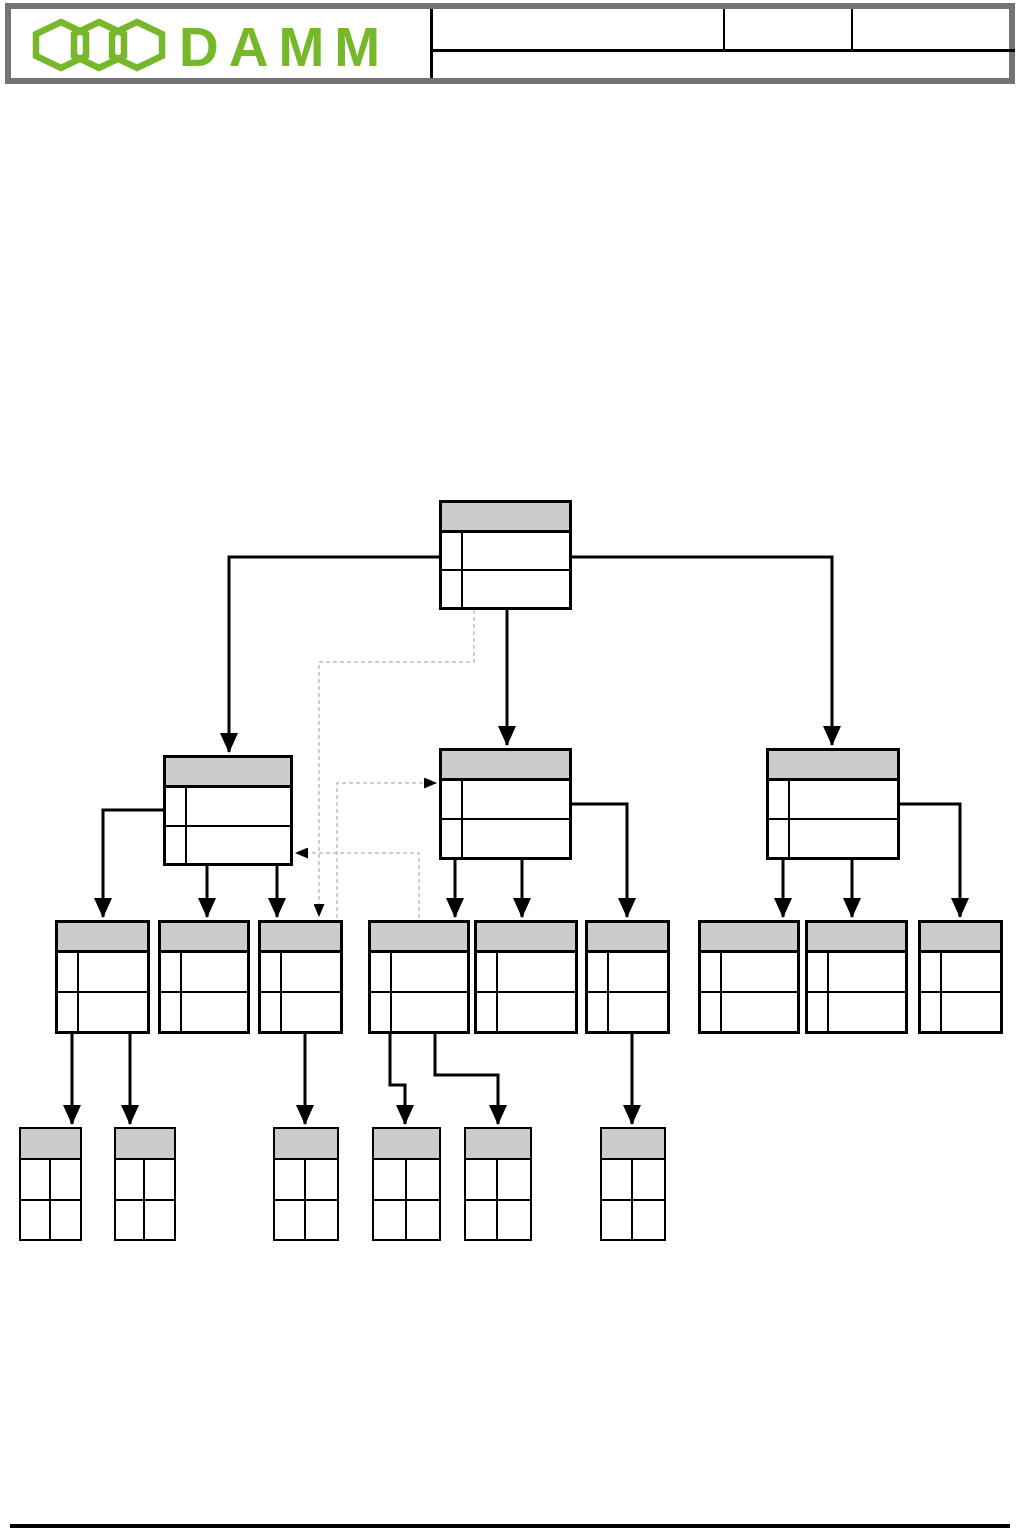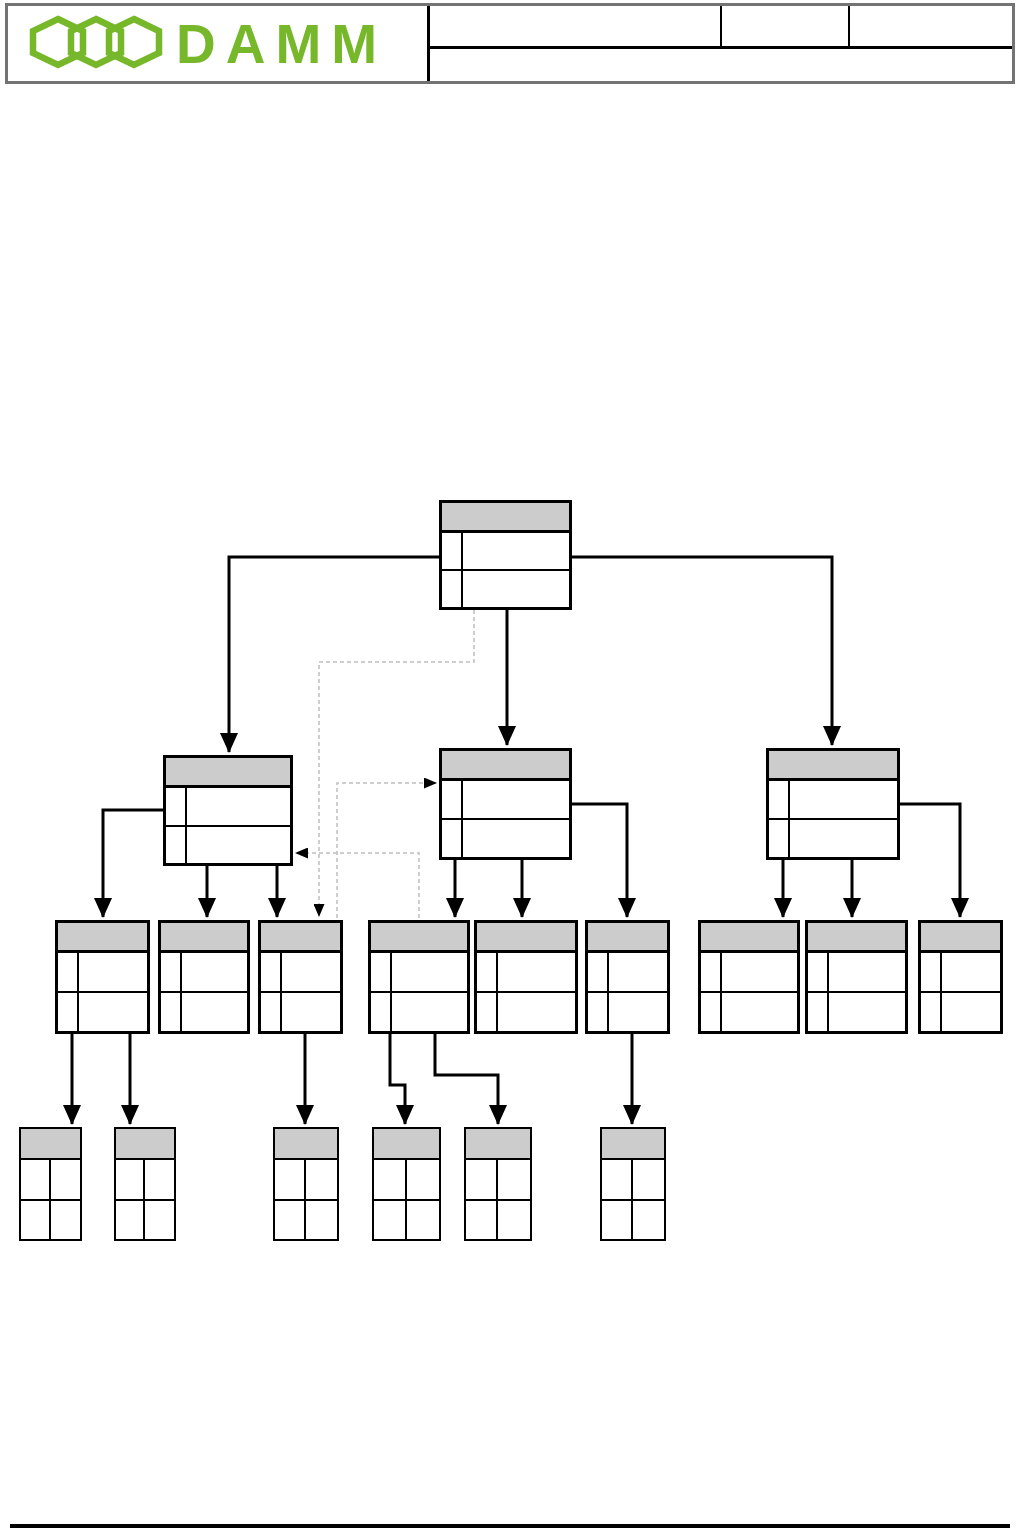--- a/index.html
+++ b/index.html
@@ -1,20 +1,20 @@
 <!DOCTYPE html>
 <html><head>
 <meta charset="utf-8">
 <style>
   * { margin:0; padding:0; box-sizing:border-box; }
   html,body { width:1022px; height:1530px; background:#fff; font-family:"Liberation Sans",sans-serif; }
   .page { position:relative; width:1022px; height:1530px; background:#fff; overflow:hidden; }
 
   
-  .hdr { position:absolute; left:5px; top:3px; width:1010px; height:81px; border:3px solid #737373; background:#fff; }
+  .hdr { position:absolute; left:5px; top:3px; width:1010px; height:81px; border:6px solid #737373; background:#fff; }
   .hdr .blk { position:absolute; background:#000; }
   .v-logo   { left:419px; top:0; width:3px; height:100%; }
   .v-r1a    { left:712px; top:0; width:2px; height:40px; }
   .v-r1b    { left:840px; top:0; width:2px; height:40px; }
   .h-r1     { left:419px; top:40px; width:585px; height:3px; }
   .logo-wrap { position:absolute; left:10px; top:4px; width:405px; height:70px; }
 
   
   .ebox { position:absolute; border:3px solid #000; background:#fff; display:flex; flex-direction:column; z-index:2; }
   .ebox .hd { height:30px; flex:0 0 30px; background:#ccc; border-bottom:3px solid #000; }

